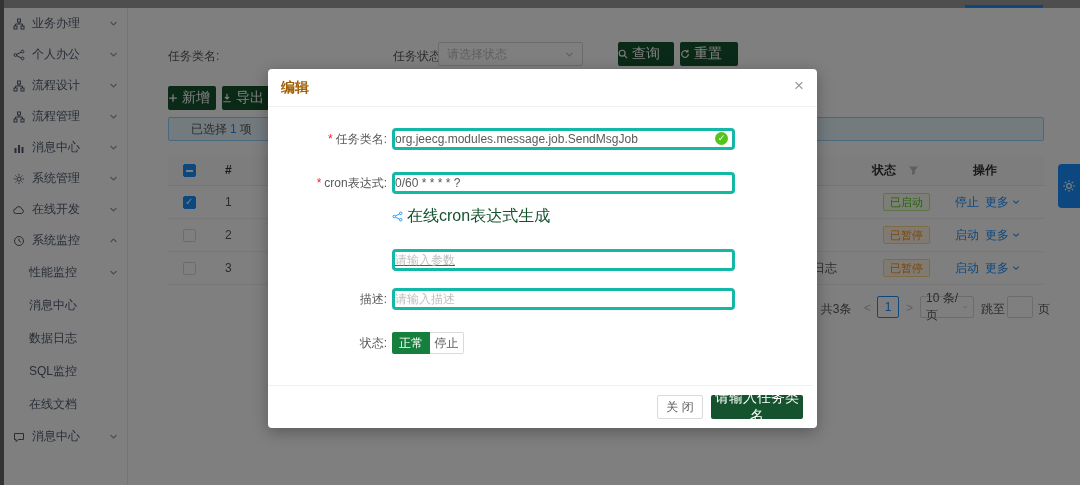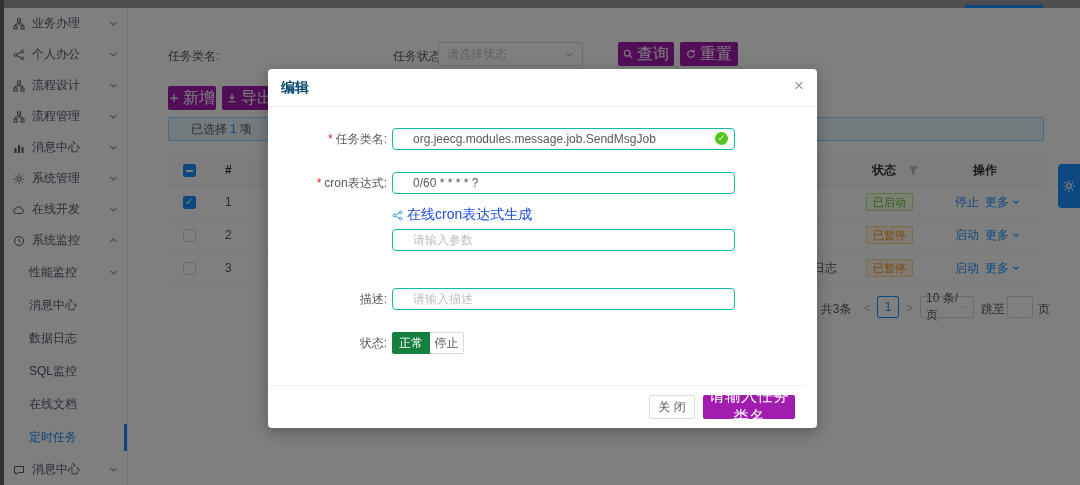--- a/index.html
+++ b/index.html
@@ -22,62 +22,62 @@
   .sub-item .chev { margin-left:auto; display:flex; }
   .sub-item.active { color:#1890ff; }
   .sub-item.active::after { content:""; position:absolute; right:0; top:3px; bottom:3px; width:3px; background:#1890ff; }
   .icon12 { width:12px; height:12px; flex:0 0 12px; }
 
   
   .f12 { font-size:12px; color:#595959; }
   .inp { border:1px solid #d9d9d9; border-radius:2px; background:#fff; font-size:12px; color:#595959; padding:0 8px; outline:none; font-family:"Liberation Sans", sans-serif; }
   input::placeholder { color:#bfbfbf; }
   .sel { border:1px solid #d9d9d9; border-radius:2px; background:#fff; display:flex; align-items:center; padding:0 8px; font-size:12px; color:#bfbfbf; justify-content:space-between; }
-  .btn-primary { background:#a21caf; color:#fff; border:none; border-radius:2px; font-size:16px; display:inline-flex; align-items:center; justify-content:center; gap:4px; cursor:pointer; font-family:"Liberation Sans", sans-serif; }
+  .btn-primary { background:#14532d; color:#fff; border:none; border-radius:2px; font-size:14px; display:inline-flex; align-items:center; gap:4px; cursor:pointer; font-family:"Liberation Sans", sans-serif; }
   .btn-default { background:#fff; color:#595959; border:1px solid #d9d9d9; border-radius:2px; font-size:12px; display:inline-flex; align-items:center; justify-content:center; cursor:pointer; font-family:"Liberation Sans", sans-serif; }
 
   .alert-bar { left:168px; top:117px; width:876px; height:24px; background:#e6f7ff; border:1px solid #91d5ff; border-radius:2px; display:flex; align-items:center; padding-left:22px; font-size:12px; color:#595959; }
   .alert-bar .blue { color:#1890ff; }
 
   
   .t-header { left:168px; top:155px; width:876px; height:31px; border-bottom:1px solid #e8e8e8; background:#fafafa; font-size:12px; color:#333; font-weight:bold; }
   .t-row { left:168px; width:876px; height:33px; border-bottom:1px solid #f0f0f0; font-size:12px; color:#595959; }
   .cell { position:absolute; top:0; height:100%; display:flex; align-items:center; }
   .cb { width:13px; height:13px; border:1px solid #d9d9d9; border-radius:2px; background:#fff; position:relative; }
   .cb.checked { background:#1890ff; border-color:#1890ff; }
   .cb.checked::after { content:"\2713"; color:#fff; font-size:10px; position:absolute; left:1px; top:-1px; }
   .cb.indet { background:#1890ff; border-color:#1890ff; }
   .cb.indet::after { content:""; position:absolute; left:2px; right:2px; top:5px; height:2px; background:#fff; }
-  .badge { font-size:11px; line-height:16px; padding:0 6px; border-radius:2px; border:1px solid; white-space:nowrap; }
+  .badge { font-size:11px; line-height:16px; padding:0 6px; border-radius:2px; border:1px solid; white-space:nowrap;margin-left:17px; }
   .badge.green { color:#52c41a; background:#f6ffed; border-color:#b7eb8f; }
   .badge.orange { color:#fa8c16; background:#fff7e6; border-color:#ffd591; }
   .oplink { color:#1890ff; cursor:pointer; display:inline-flex; align-items:center; gap:3px; }
 
   
   .pgtext { font-size:12px; color:#595959; }
   .pg-box { width:22px; height:22px; border:1px solid #1890ff; color:#1890ff; border-radius:2px; font-size:12px; display:flex; align-items:center; justify-content:center; background:#fff; }
   .pg-arrow { color:#bfbfbf; font-size:12px; }
 
   .gear-handle { left:1058px; top:164px; width:22px; height:44px; background:#1890ff; border-radius:4px 0 0 4px; display:flex; align-items:center; justify-content:center; cursor:pointer; }
 
   
   .mask { left:0; top:0; width:1080px; height:485px; background:rgba(0,0,0,0.5); z-index:10; }
   .modal { left:268px; top:69px; width:549px; height:359px; background:#fff; border-radius:4px; z-index:20; box-shadow:0 4px 16px rgba(0,0,0,0.3); }
   .modal-header { position:relative; height:38px; border-bottom:1px solid #f0f0f0; display:flex; align-items:center; padding-left:13px; }
-  .modal-title { font-size:14px; color:#0c4a6e; font-weight:bold; }
+  .modal-title { font-size:14px; color:#a16207; font-weight:bold; }
   .modal-close { position:absolute; right:13px; top:7px; font-size:17px; color:#999; cursor:pointer; line-height:20px; }
   .m-label { position:absolute; left:0; width:119px; text-align:right; font-size:12px; color:#595959; line-height:22px; white-space:nowrap; }
   .m-label .req { color:#f5222d; margin-right:3px; }
-  .m-input { position:absolute; left:124px; width:343px; height:22px; border:1px solid #14b8a6; border-radius:4px; font-size:12px; color:#595959; padding:0 24px 0 20px; outline:none; font-family:"Liberation Sans", sans-serif; }
+  .m-input { position:absolute; left:124px; width:343px; height:22px; border:3px solid #14b8a6; border-radius:4px; font-size:12px; color:#595959; padding:0 24px 0 0; outline:none; font-family:"Liberation Sans", sans-serif; }
   .ok-circle { position:absolute; left:447px; width:13px; height:13px; background:#52c41a; border-radius:50%; color:#fff; font-size:9px; line-height:13px; text-align:center; }
-  .cron-link { position:absolute; left:124px; color:#1d4ed8; font-size:14px; display:flex; align-items:center; gap:4px; cursor:pointer; }
+  .cron-link { position:absolute; left:124px; color:#14532d; font-size:16px; display:flex; align-items:center; gap:4px; cursor:pointer; }
   .toggle { position:absolute; left:124px; display:flex; height:22px; }
   .tg-on { width:38px; background:#15803d; color:#fff; font-size:12px; display:flex; align-items:center; justify-content:center; border-radius:2px 0 0 2px; cursor:pointer; }
   .tg-off { width:34px; background:#fff; color:#595959; font-size:12px; display:flex; align-items:center; justify-content:center; border:1px solid #d9d9d9; border-left:none; border-radius:0 2px 2px 0; cursor:pointer; }
-  .modal-footer { position:absolute; left:0; right:12px; bottom:0; height:43px; border-top:1px solid #f0f0f0; display:flex; align-items:center; justify-content:flex-end; gap:8px; padding-right:10px; }
+  .modal-footer { position:absolute; left:0; right:4px; bottom:0; height:43px; border-top:1px solid #f0f0f0; display:flex; align-items:center; justify-content:flex-end; gap:8px; padding-right:10px; }
 </style>
 </head>
 <body>
 
 <div class="canvas">
 
   <div class="abs top-strip">
     <div class="abs top-strip-accent"></div>
   </div>
   <div class="abs left-edge"></div>
@@ -208,23 +208,20 @@
       <span>消息中心</span>
     </div>
     <div class="sub-item">
       <span>数据日志</span>
     </div>
     <div class="sub-item">
       <span>SQL监控</span>
     </div>
     <div class="sub-item">
       <span>在线文档</span>
-    </div>
-    <div class="sub-item active">
-      <span>定时任务</span>
     </div>
 
     <div class="side-item">
       <svg class="icon12" viewBox="0 0 12 12" fill="none" stroke="#515a6e">
           <path d="M1.5 2.5h9v6h-5l-2.5 2v-2h-1.5z"></path>
         </svg>
       <span class="lbl">消息中心</span>
       <span class="chev">
           <svg width="9" height="9" viewBox="0 0 12 12" fill="none" stroke="#999" stroke-width="1.5">
             <path d="M2 4l4 4 4-4"></path>
@@ -380,21 +377,21 @@
     <span class="cron-link" style="top:137px;">
       <svg width="11" height="11" viewBox="0 0 12 12" fill="none" stroke="#1890ff">
           <circle cx="9.5" cy="2.5" r="1.4"></circle>
           <circle cx="2.5" cy="6" r="1.4"></circle>
           <circle cx="9.5" cy="9.5" r="1.4"></circle>
           <path d="M4 5.2l4.2-2M4 6.9l4.2 2"></path>
         </svg>
       <span>在线cron表达式生成</span>
     </span>
 
-    <input class="m-input" style="top: 160px;" placeholder="请输入参数">
+    <input class="m-input" style="top: 180px; text-decoration: underline;" placeholder="请输入参数">
 
     <span class="m-label" style="top:219px;">描述:</span>
     <input class="m-input" style="top: 219px;" placeholder="请输入描述">
 
     <span class="m-label" style="top:263px;">状态:</span>
     <span class="toggle" style="top:263px;">
       <span class="tg-on">正常</span>
       <span class="tg-off">停止</span>
     </span>
 

